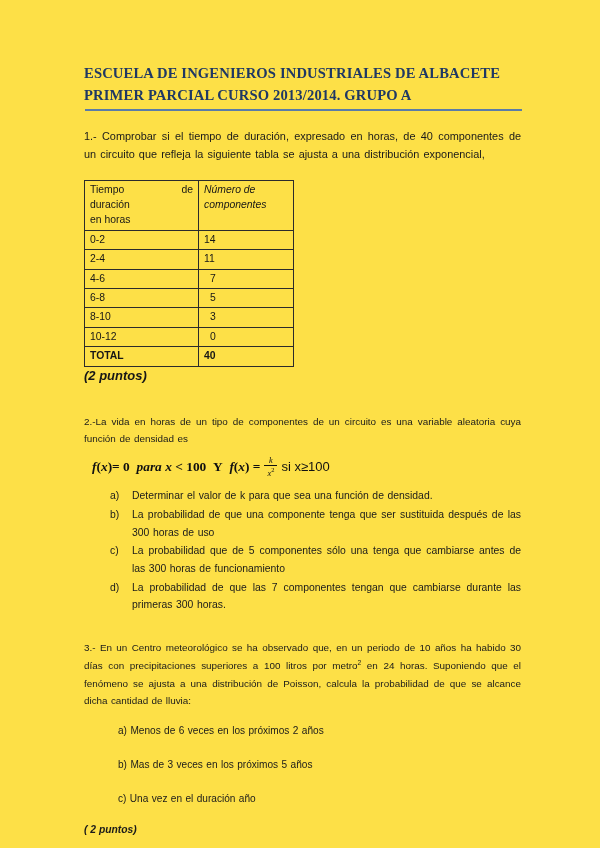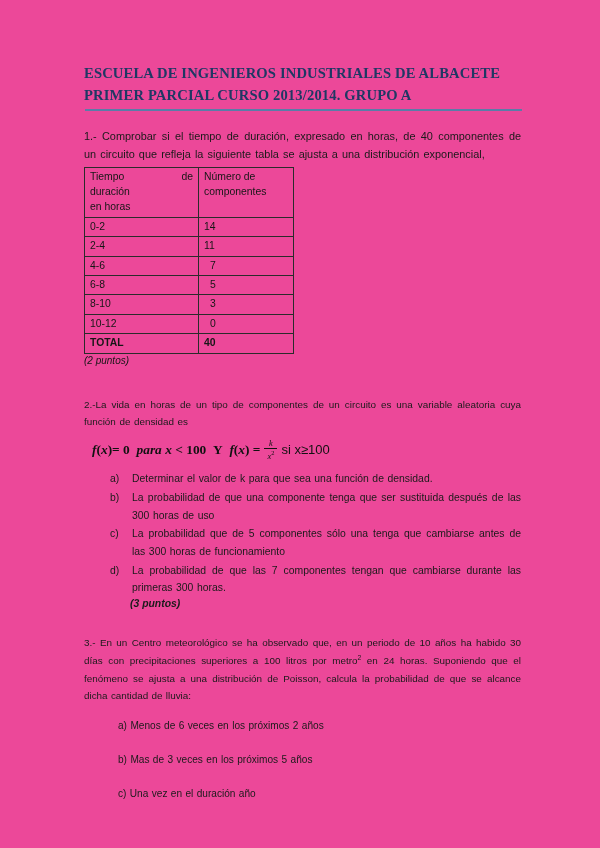--- a/index.html
+++ b/index.html
@@ -12,21 +12,21 @@
     height: 848px;
     font-family: "Liberation Sans", sans-serif;
     color: #1a1a1a;
     -webkit-font-smoothing: antialiased;
   }
 
   .page {
     position: relative;
     width: 600px;
     height: 848px;
-    background: #ec4899;
+    background: #fde047;
     box-sizing: border-box;
     padding: 62px 78px 0 84px;
   }
 
   
   .doc-title {
     font-family: "Liberation Serif", serif;
     font-weight: bold;
     font-size: 14.6px;
     line-height: 1.52;
@@ -55,51 +55,51 @@
   .q1 {
     margin-top: 17px;
     width: 437px;
     font-size: 10.9px;
     line-height: 1.62;
     word-spacing: 1.1px;
   }
 
   
   .data-table {
-    margin-top: 3px;
+    margin-top: 16px;
     border-collapse: collapse;
     width: 187px;
     table-layout: fixed;
   }
   .data-table td, .data-table th {
     border: 1.1px solid #2b2b2b;
     padding: 1px 5px 2px 5px;
     font-size: 10.4px;
     line-height: 1.48;
     font-weight: normal;
     text-align: left;
     vertical-align: top;
     color: #161616;
   }
   .data-table .col-a { width: 103px; }
-  .data-table .col-b { width: 84px; }
+  .data-table .col-b { width: 84px; font-style: italic; }
 
   .hdr-left {
     display: flex;
     justify-content: space-between;
   }
   .hdr-left .w2 { padding-left: 2px; }
 
   .num-cell { padding-left: 6px; }
   .num-cell.indent { padding-left: 11px; }
   .total-row td { font-weight: bold; }
 
   .puntos {
-    font-size: 10px;
-    font-weight: normal;
+    font-size: 13px;
+    font-weight: bold;
     font-style: italic;
     margin: 1px 0 0 0;
     color: #161616;
   }
 
   
   .q2 {
     margin-top: 30px;
     width: 437px;
     font-size: 9.9px;
@@ -274,24 +274,24 @@
     </span>
     <span class="f-tail">si x≥100</span>
   </div>
 
   <ol class="alpha">
     <li>Determinar el valor de k para que sea una función de densidad.</li>
     <li>La probabilidad de que una componente  tenga que ser sustituida  después de las 300  horas de uso</li>
     <li>La probabilidad que de 5  componentes sólo una tenga que cambiarse antes de las 300  horas de funcionamiento</li>
     <li>La probabilidad de que las 7  componentes tengan que cambiarse durante las primeras 300  horas.</li>
   </ol>
-  <p class="puntos-ind">(3 puntos)</p>
 
   <p class="para q3"><span>3.- En un Centro meteorológico se ha observado que, en un periodo de 10 años ha habido 30 días con precipitaciones superiores a 100 litros por metro</span><sup>2</sup><span> en 24 horas. Suponiendo que el fenómeno  se ajusta a una distribución de Poisson,  calcula la probabilidad de que se alcance dicha cantidad de lluvia:</span></p>
 
   <ol class="plain">
     <li>a) Menos de 6 veces en los próximos 2 años</li>
     <li>b) Mas de 3 veces en los próximos 5 años</li>
     <li>c) Una vez en el duración año</li>
   </ol>
 
+  <p class="puntos-final">( 2 puntos)</p>
 
 </div>
 
 </body></html>

